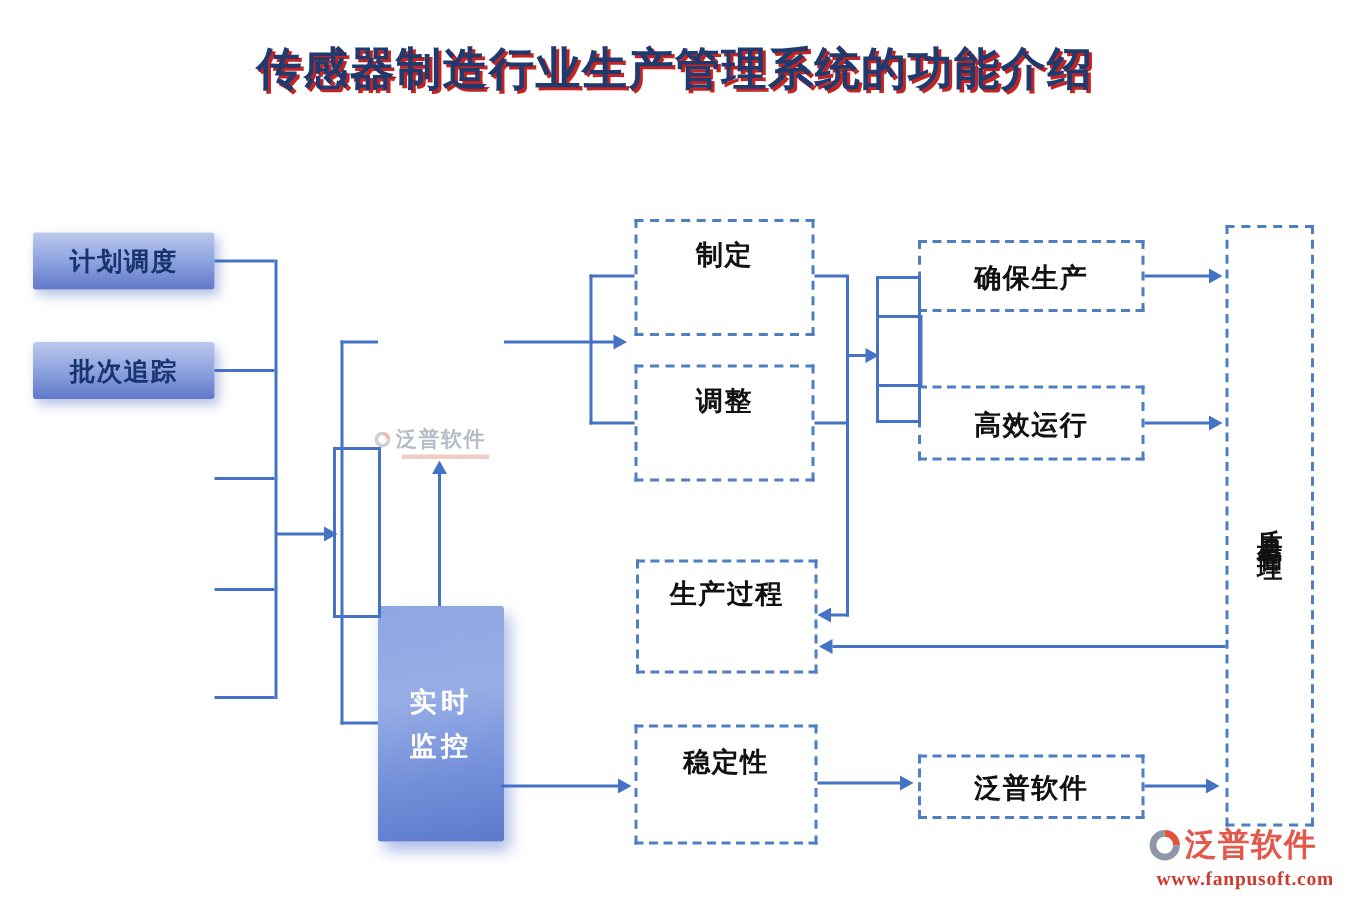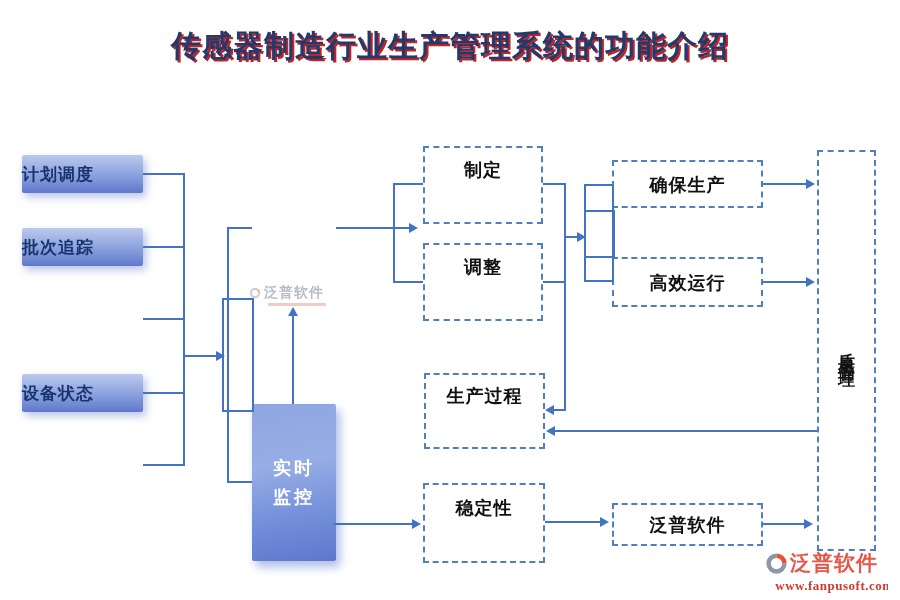--- a/index.html
+++ b/index.html
@@ -8,21 +8,21 @@
 
   
   .title{position:absolute;left:0;top:26px;width:900px;text-align:center;
          font-size:30px;font-weight:bold;color:#1e3a6e;
          text-shadow:2px 2px 0 #c42323;letter-spacing:1px;}
 
   
   .lbox{position:absolute;left:22px;width:121px;height:38px;border-radius:2px;
         background:linear-gradient(180deg,#bcc9ee 0%,#8ca2de 52%,#6078cb 100%);
         box-shadow:3px 4px 8px rgba(125,145,210,.55);
-        display:flex;align-items:center;justify-content:flex-start;}
+        display:flex;align-items:center;justify-content:center;}
   .lbox span{font-size:17px;font-weight:bold;color:#17346e;letter-spacing:1px;}
 
   
   .pbox{position:absolute;left:252px;width:84px;border-radius:2px;
         background:linear-gradient(170deg,#8ea6e1 0%,#97ade5 38%,#7490da 70%,#5d78cb 100%);
         box-shadow:4px 6px 10px rgba(120,145,215,.6);
         display:flex;align-items:center;justify-content:center;text-align:center;}
   .pbox .plbl{color:#ffffff;font-size:18px;font-weight:bold;letter-spacing:3px;line-height:1.6;}
 
   
@@ -44,37 +44,34 @@
   
   .wm{position:absolute;left:248px;top:284px;display:flex;align-items:center;opacity:.55;}
   .wm .wmtxt{font-size:14px;font-weight:bold;color:#7c8699;letter-spacing:1px;}
   .wm svg{margin-right:2px;opacity:.8;}
   .wmsub{position:absolute;left:268px;top:303px;width:58px;height:3px;background:#d66a5a;opacity:.35;}
 
   
   .footer{position:absolute;left:763px;top:549px;width:135px;}
   .brandrow{display:flex;align-items:center;}
   .brand{font-size:21px;font-weight:bold;color:#e2584a;letter-spacing:1px;}
-  .url{font-size:13px;font-weight:bold;color:#cf3a2f;margin-left:8px;margin-top:1px;letter-spacing:.5px;text-align:center;}
+  .url{font-size:13px;font-weight:bold;color:#cf3a2f;margin-left:8px;margin-top:1px;letter-spacing:.5px;}
 </style>
 </head>
 <body>
 
 <div id="canvas">
 
   <div class="title">传感器制造行业生产管理系统的功能介绍</div>
 
   <div class="lbox" style="top:155px">
     <span>计划调度</span>
     </div>
   <div class="lbox" style="top:228px">
     <span>批次追踪</span>
-    </div>
-  <div class="lbox" style="top:374px">
-    <span>设备状态</span>
     </div>
 
   <div class="pbox" style="top:404px;height:157px">
     <div class="plbl">
       <div>实时</div>
       <div>监控</div>
     </div>
   </div>
 
   <div class="wm">

